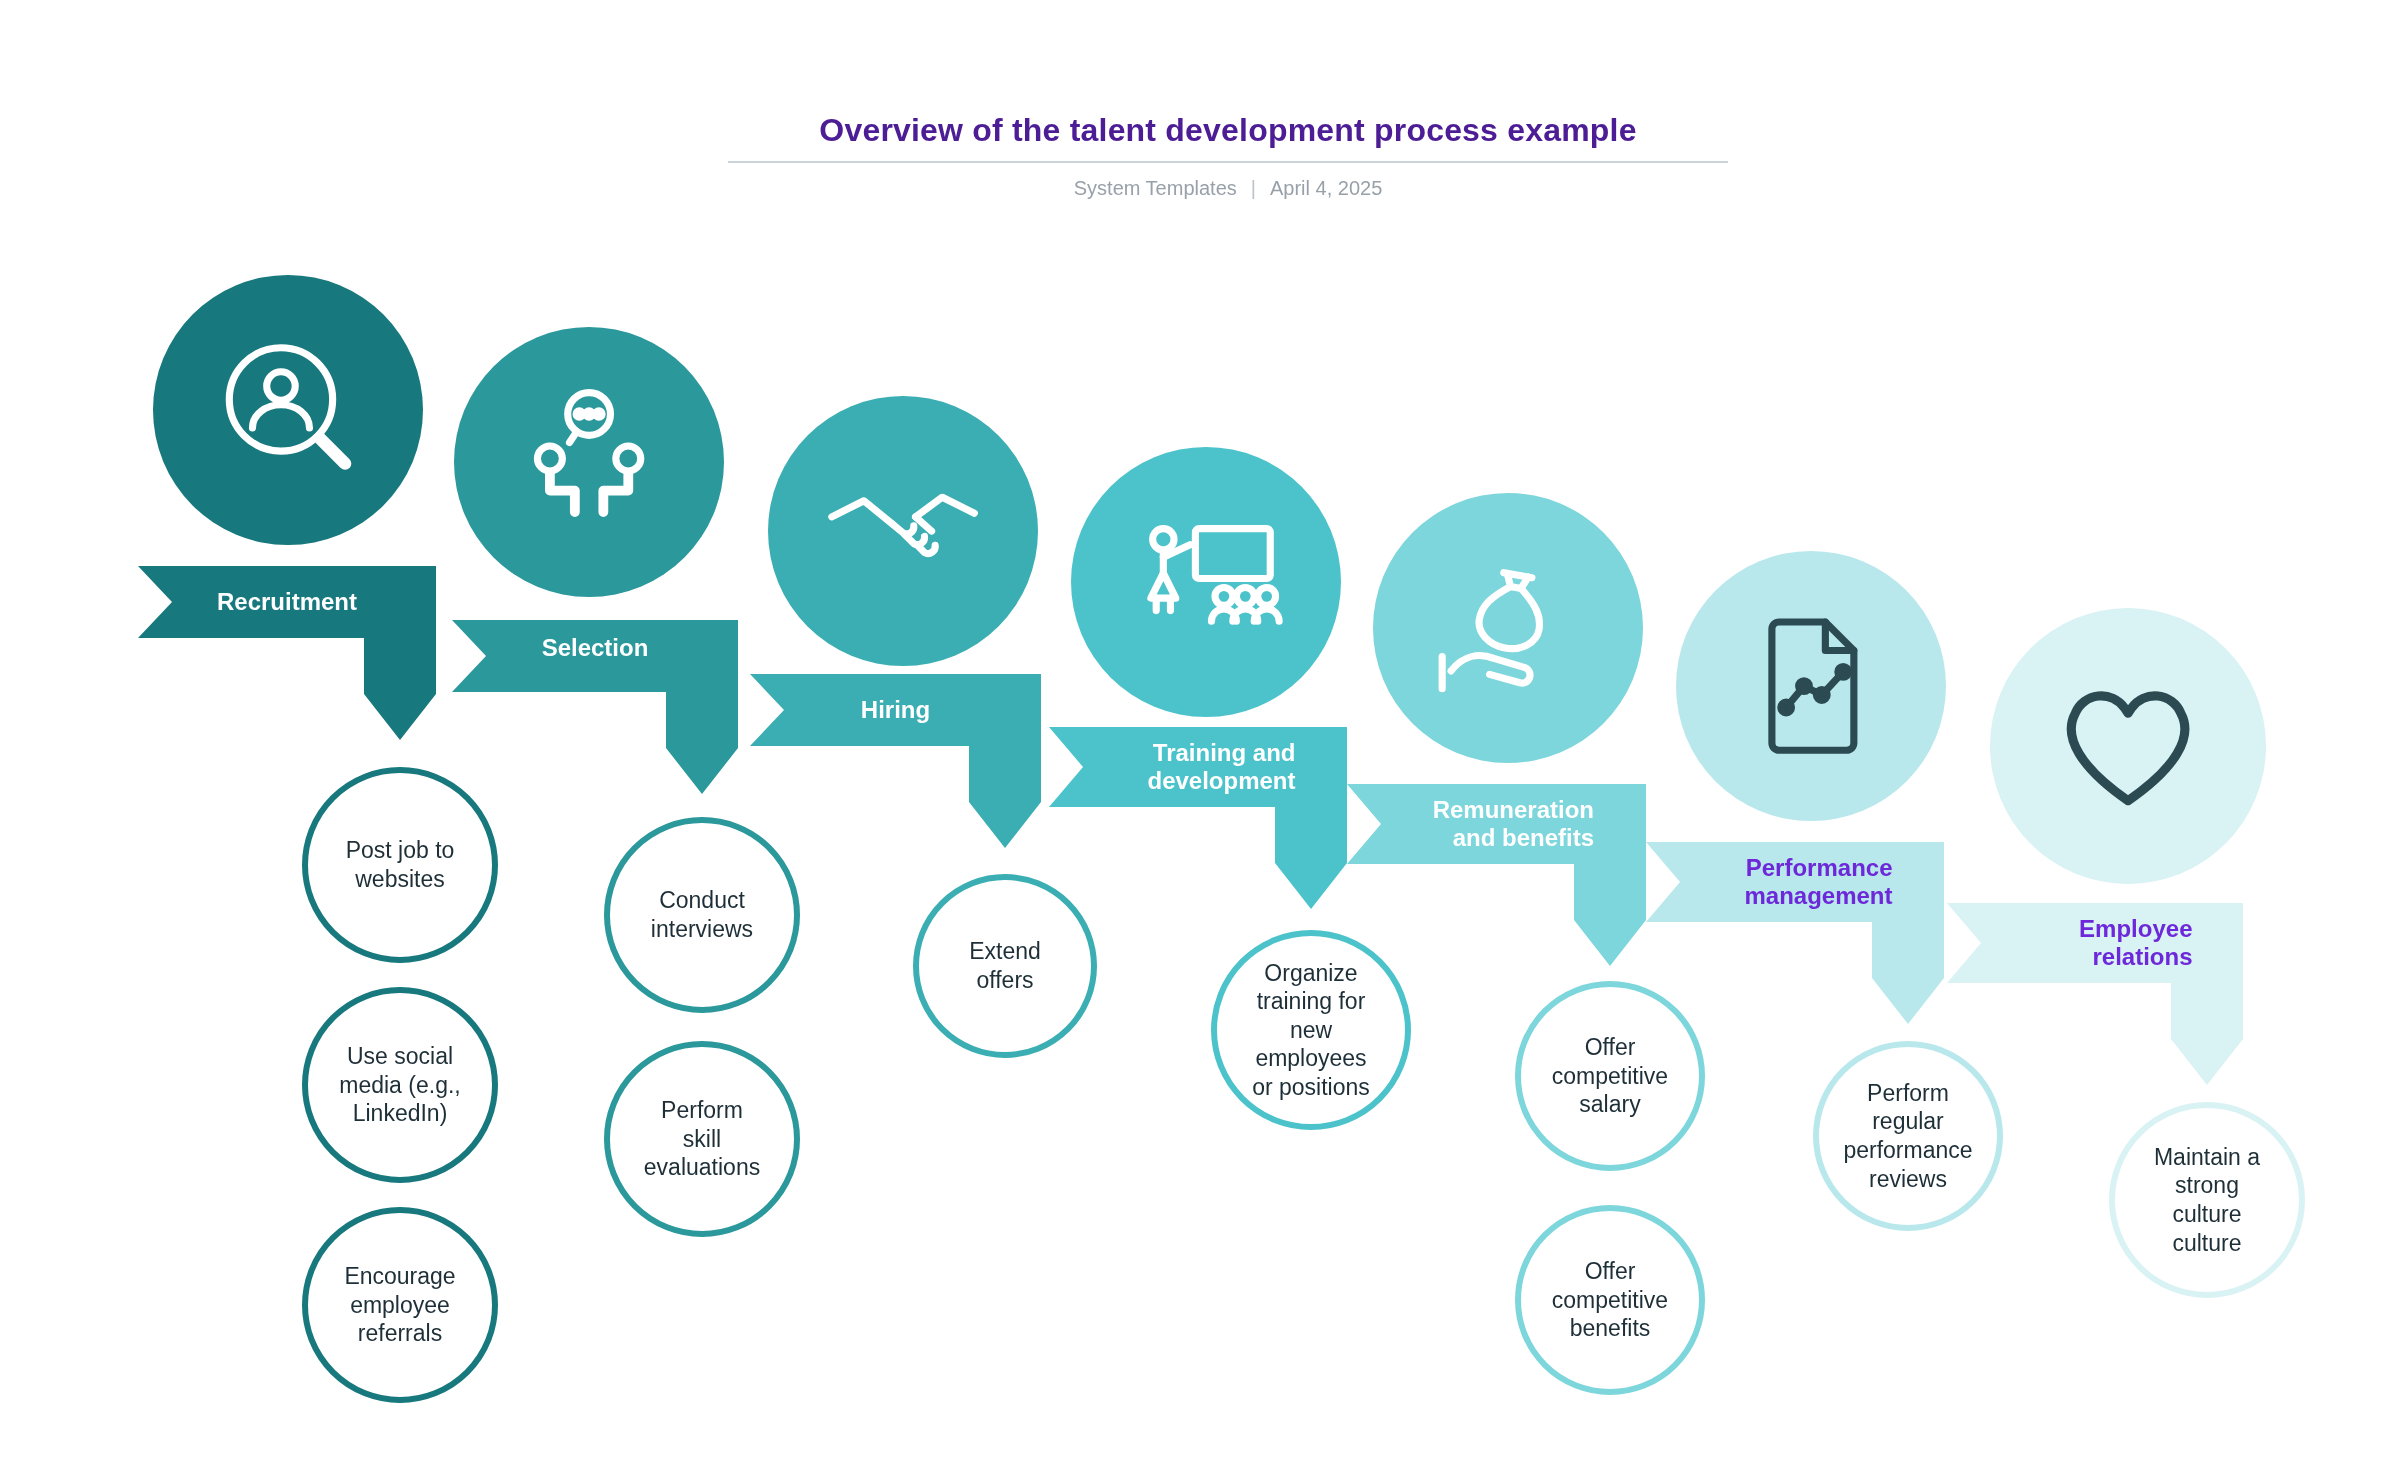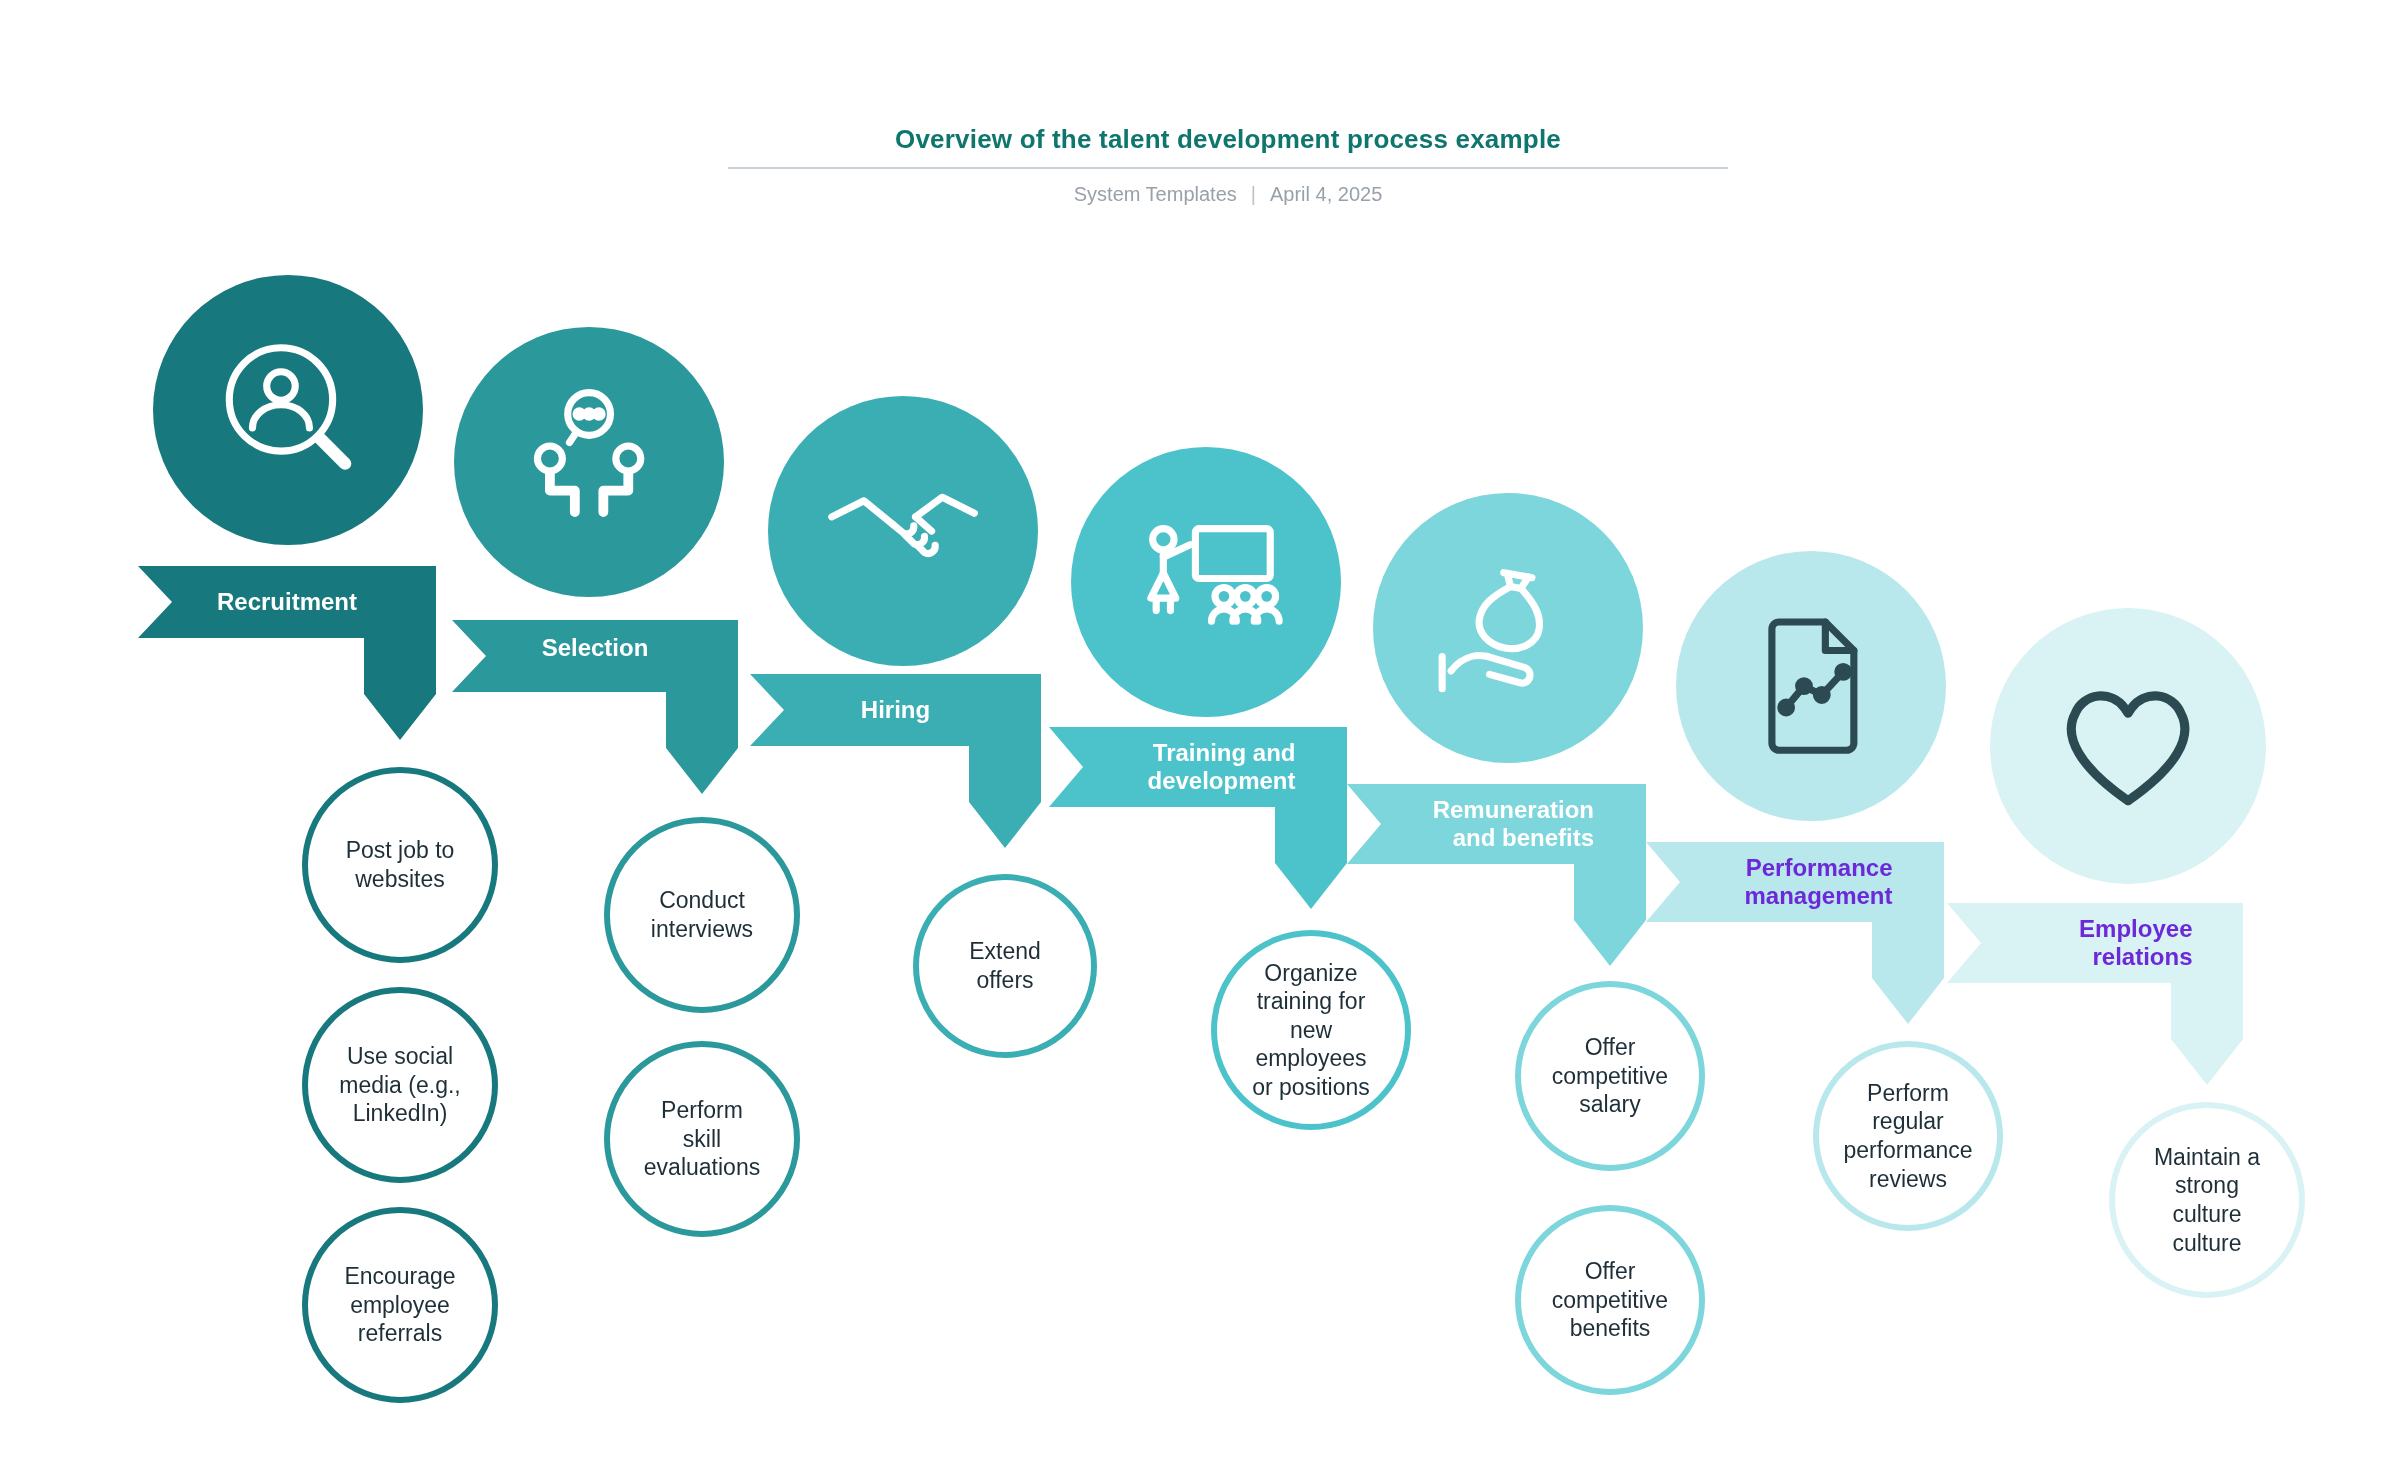--- a/index.html
+++ b/index.html
@@ -1,21 +1,21 @@
 <!DOCTYPE html>
 <html><head>
 <meta charset="utf-8">
 <style>
   html,body{margin:0;padding:0;background:#ffffff;}
   .page{position:relative;width:2400px;height:1484px;background:#ffffff;overflow:hidden;
         font-family:"Liberation Sans", sans-serif;}
 
   
   .header{position:absolute;left:698px;top:112px;width:1060px;text-align:center;}
-  .title{margin:12px;font-size:26px;font-weight:700;color:#0f766e;letter-spacing:.2px;}
+  .title{margin:0;font-size:32px;font-weight:700;color:#4c1d95;letter-spacing:.2px;}
   .rule{width:1000px;height:2px;background:#ccd3d8;margin:12px auto 14px auto;}
   .byline{font-size:20px;color:#98a1a9;}
   .byline .sep{margin:0 14px;color:#bcc4ca;font-weight:300;}
 
   
   .stage-circle{position:absolute;border-radius:50%;display:flex;align-items:center;justify-content:center;}
   .stage-circle svg{width:66%;height:66%;}
 
   
   .banner{position:absolute;}

